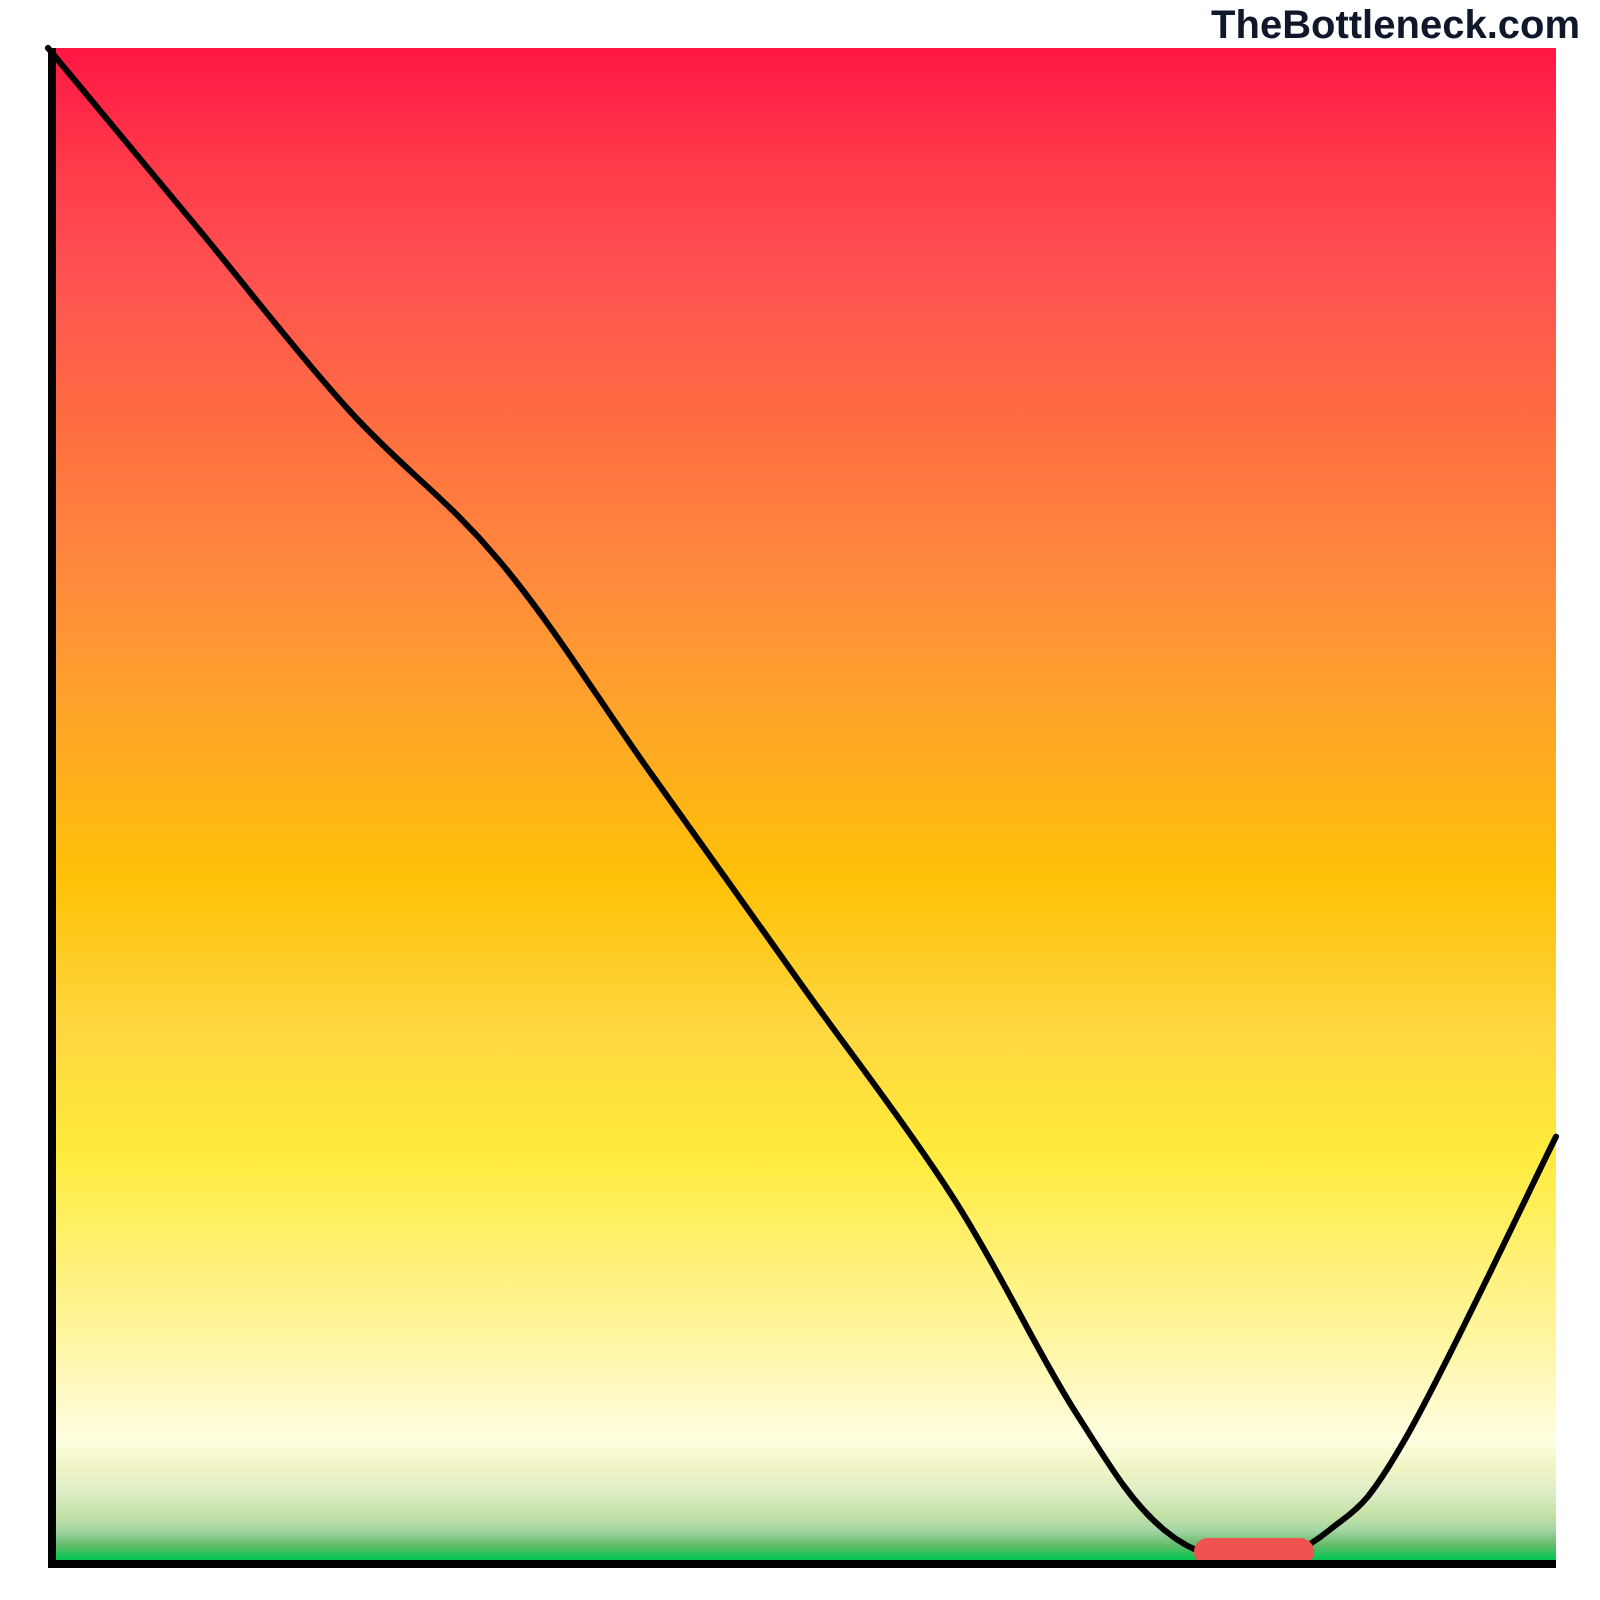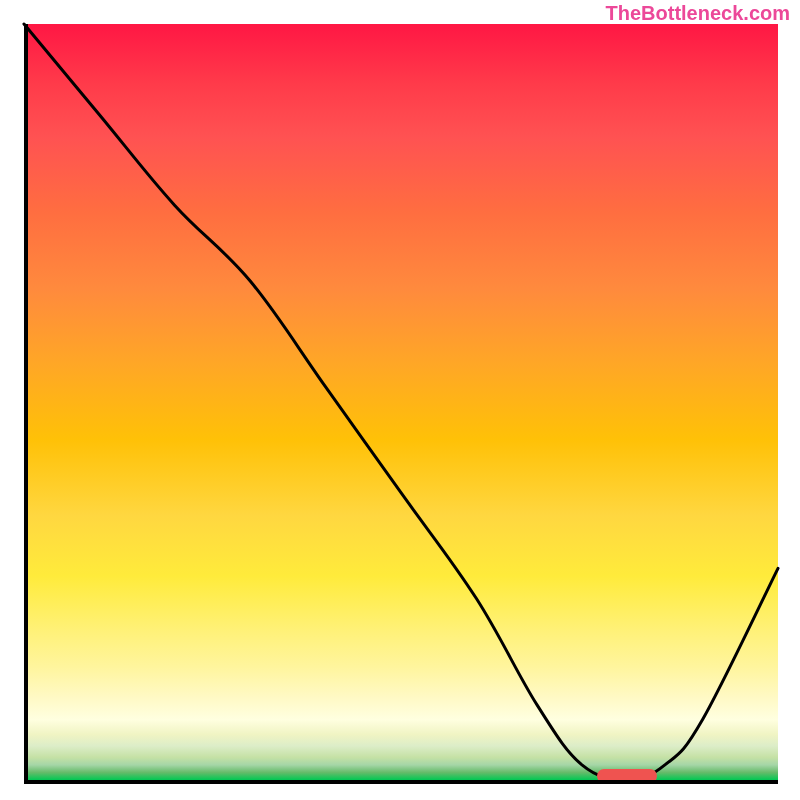--- a/index.html
+++ b/index.html
@@ -10,21 +10,21 @@
     background: #ffffff;
     position: relative;
     font-family: Arial, sans-serif;
   }
   .watermark {
     position: absolute;
     top: 2px;
     right: 10px;
     font-size: 20px;
     font-weight: bold;
-    color: #ec4899;
+    color: #0f172a;
     z-index: 10;
   }
   .chart-container {
     position: absolute;
     left: 24px;
     top: 24px;
     width: 754px;
     height: 760px;
     box-sizing: border-box;
   }

